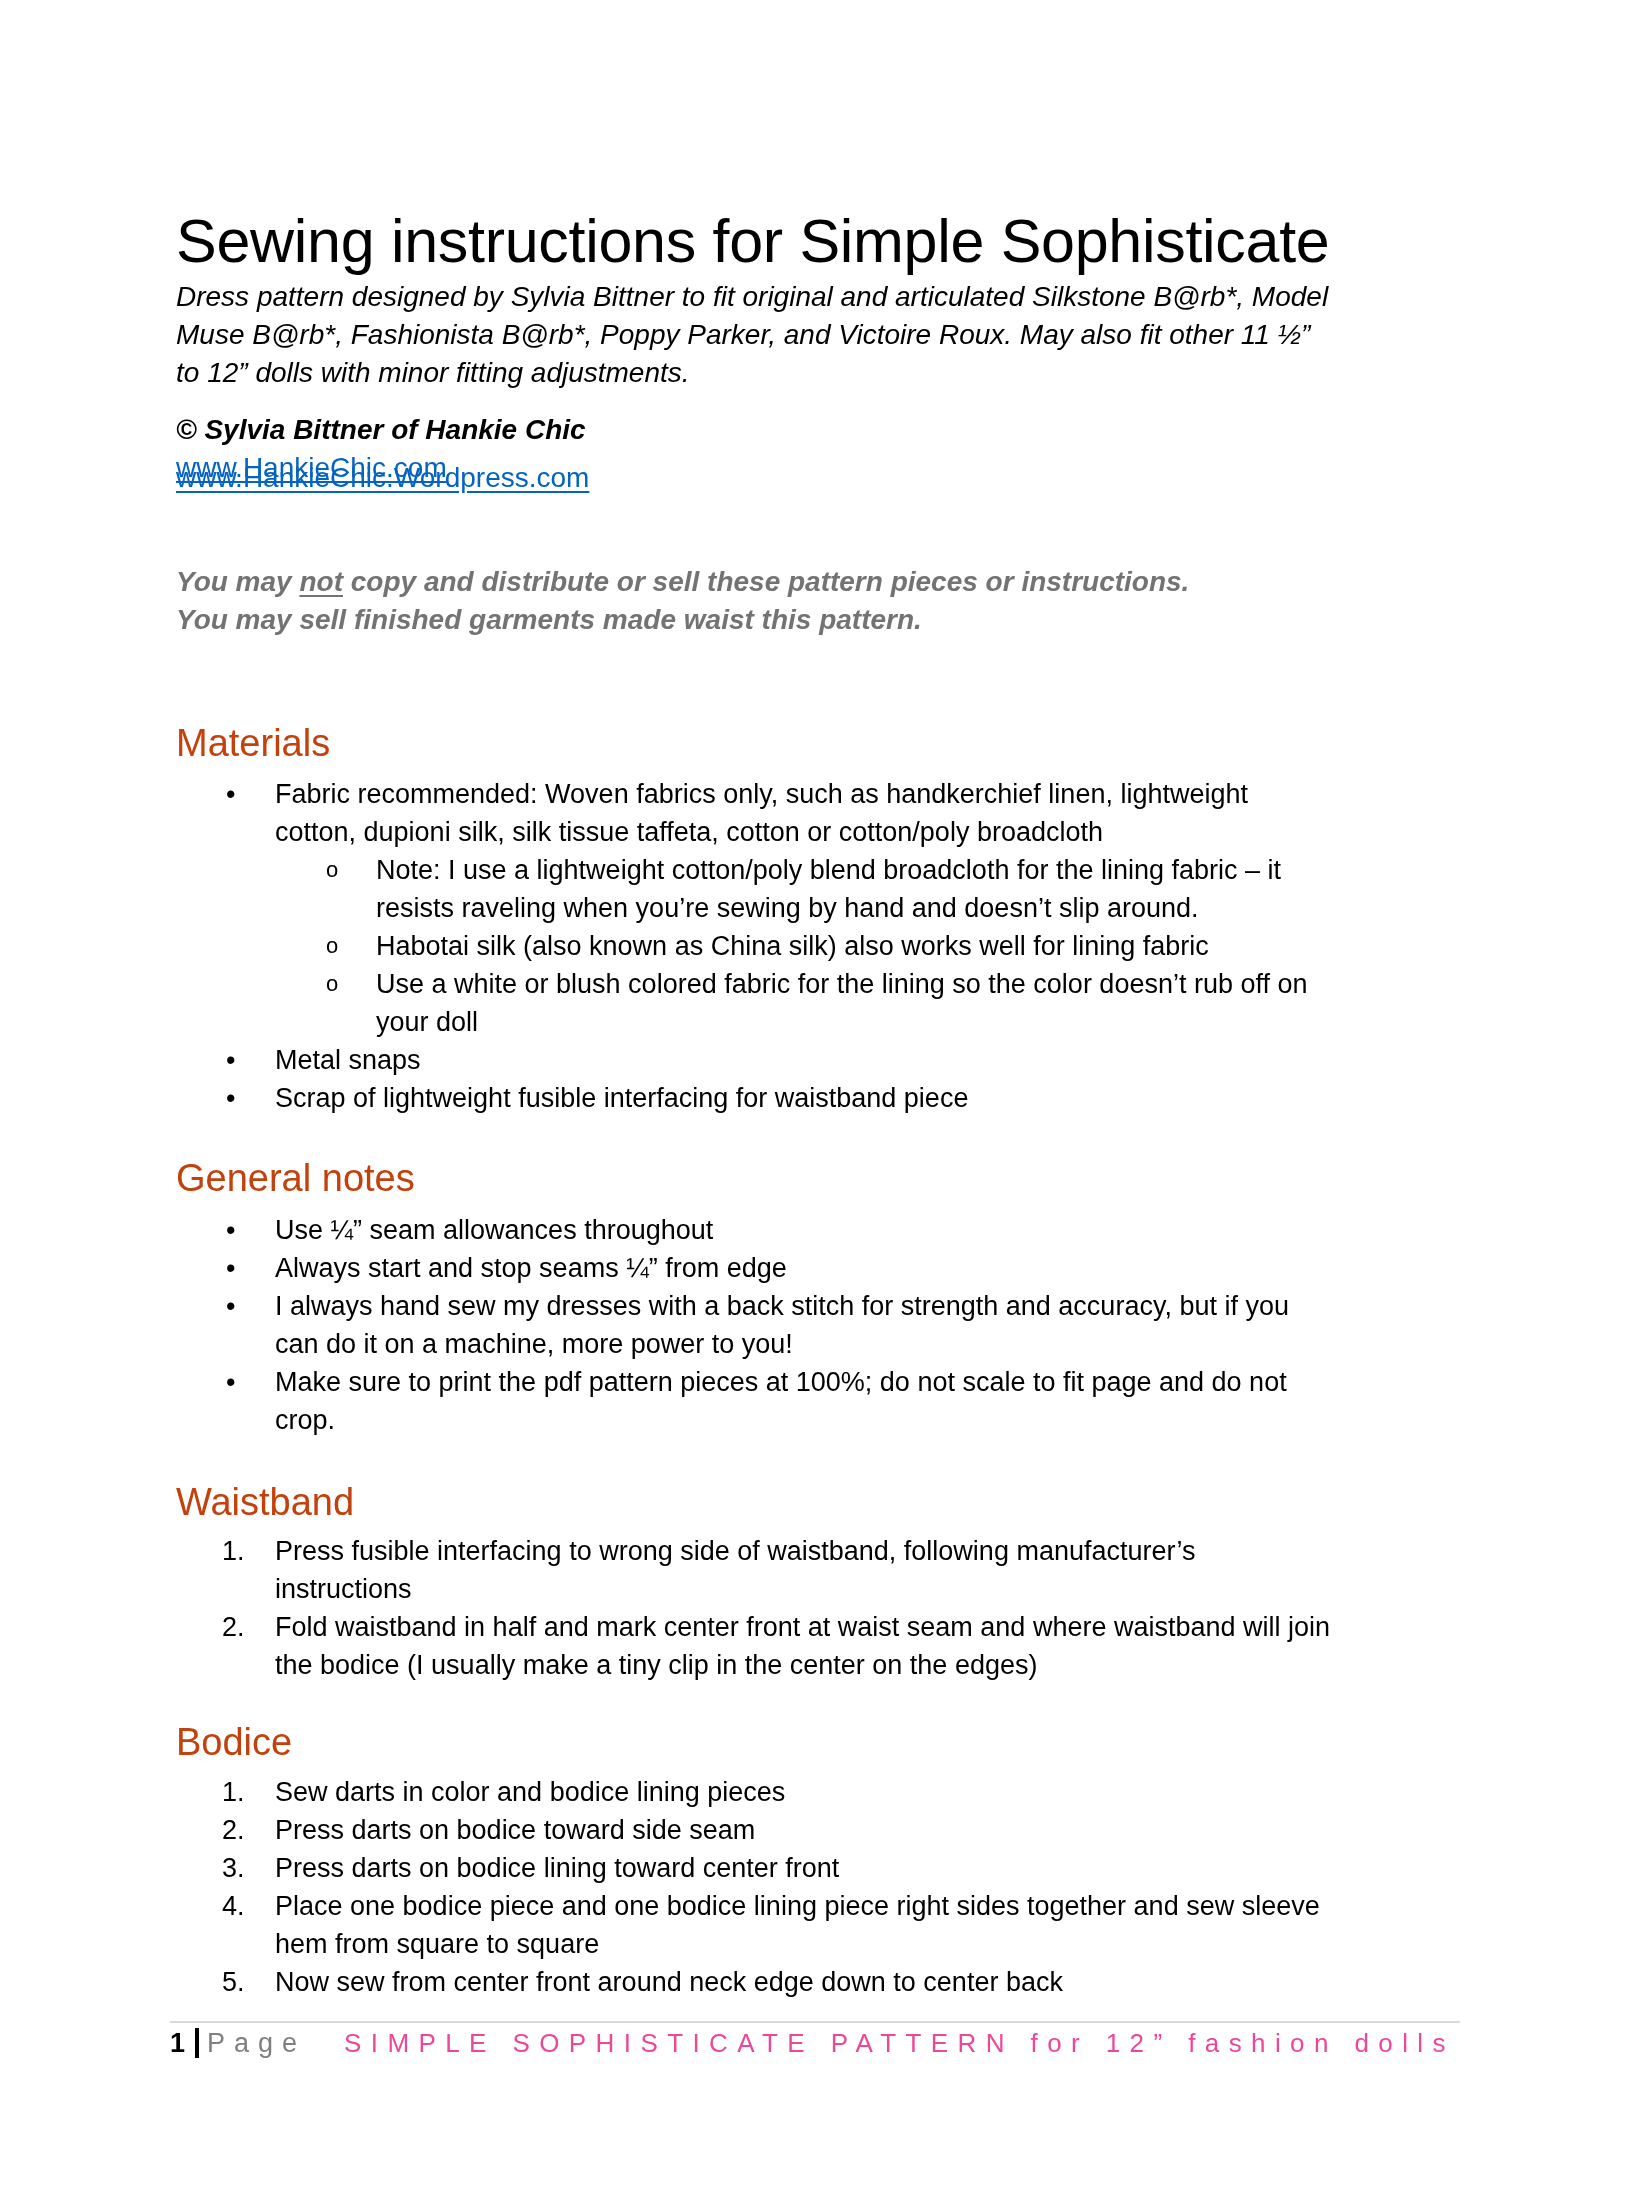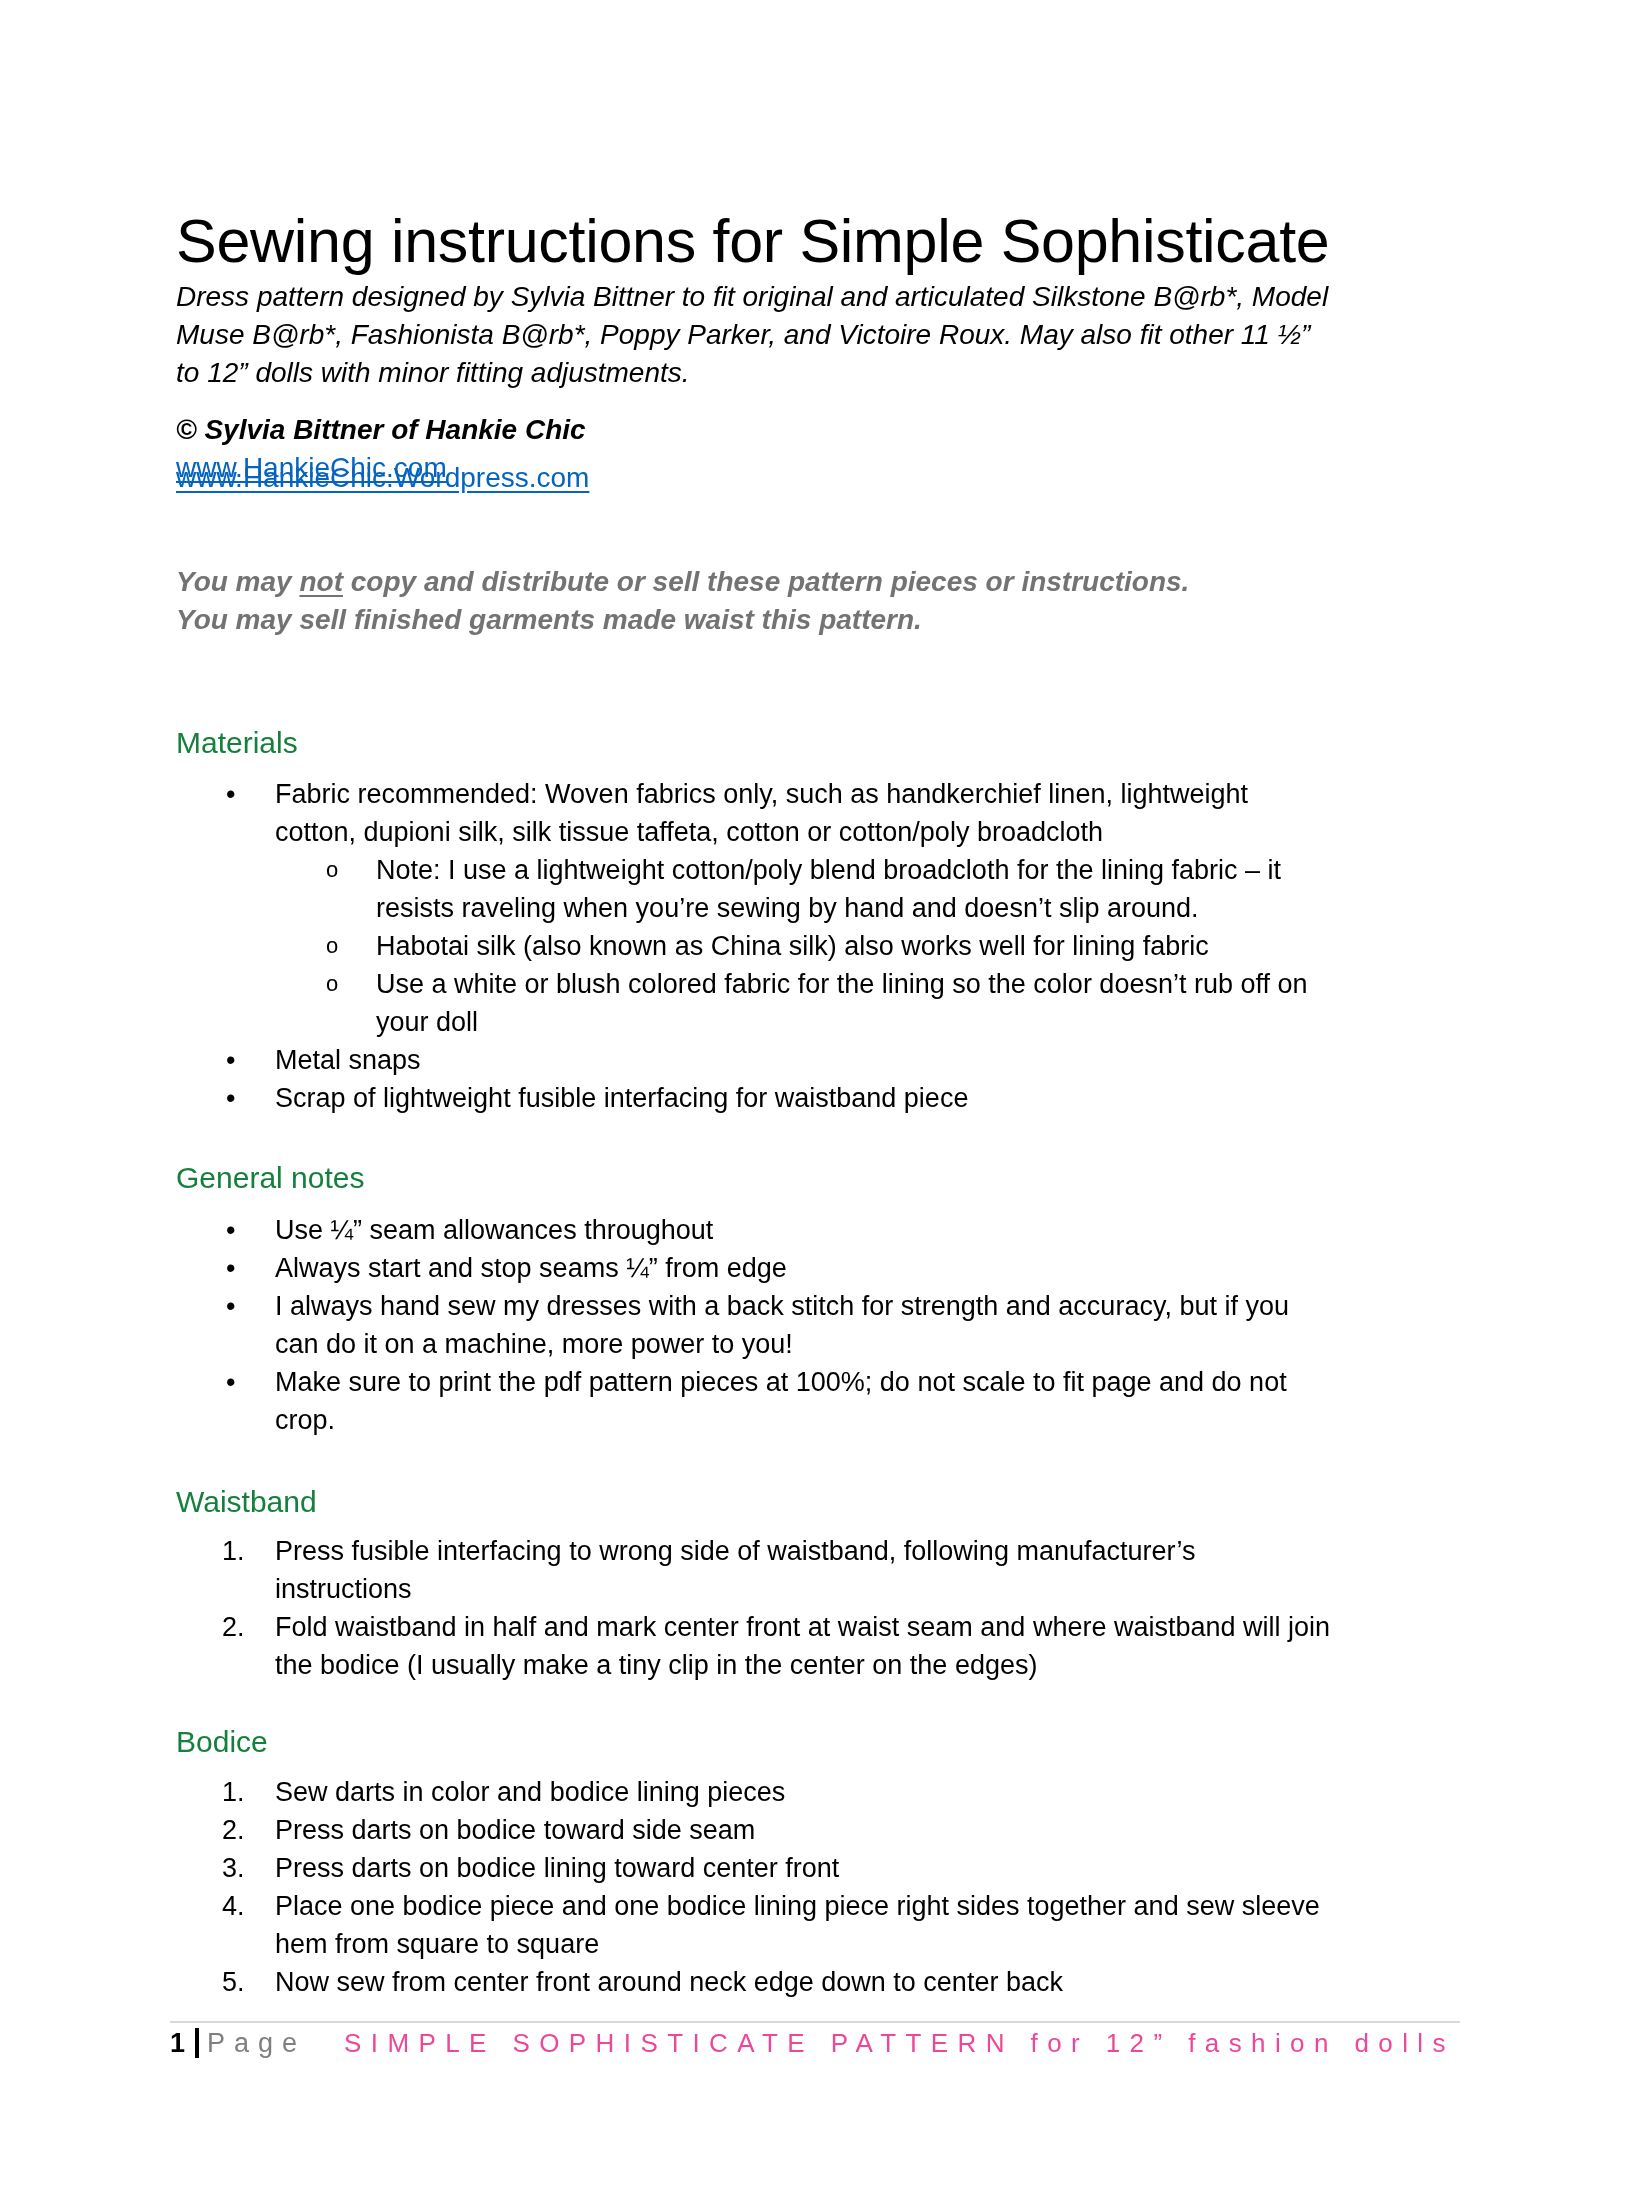--- a/index.html
+++ b/index.html
@@ -6,21 +6,21 @@
   body { width:1650px; height:2200px; position:relative; overflow:hidden;
          font-family:"Liberation Sans", sans-serif; color:#000; }
   .abs { position:absolute; }
   .title { left:176px; top:206px; font-size:61px; line-height:70px; white-space:nowrap; letter-spacing:-0.3px; }
   .subtitle { left:176px; top:278px; font-size:28px; line-height:38px; font-style:italic; }
   .subtitle .line, .red .line { display:block; white-space:nowrap; }
   .copyright { left:176px; top:411px; font-size:28px; line-height:38px; font-style:italic; font-weight:bold; }
   .link { position:absolute; left:176px; font-size:28px; line-height:38px; color:#0563C1; text-decoration:underline; text-underline-offset:4px; white-space:nowrap; }
   .red { left:176px; top:547px; font-size:28px; line-height:38px; font-style:italic; font-weight:bold; color:#737373;margin-top:16px; }
   .red u { text-decoration:underline; text-underline-offset:4px; }
-  .heading { position:absolute; left:176px; font-size:30px; line-height:46px; color:#15803d; white-space:nowrap; }
+  .heading { position:absolute; left:176px; font-size:38px; line-height:46px; color:#c2410c; white-space:nowrap; }
   .list { position:absolute; left:0; width:1650px; font-size:27px; line-height:38px; }
   .row { position:relative; height:38px; white-space:nowrap; }
   .marker { position:absolute; top:0; }
   .txt { position:absolute; top:0; }
   .l1 .marker { left:226px; }
   .l1 .txt { left:275px;text-align:center; }
   .l2 .marker { left:326px; font-size:22px; }
   .l2 .txt { left:376px; }
   .num .marker { left:222px; }
   .num .txt { left:275px; }

